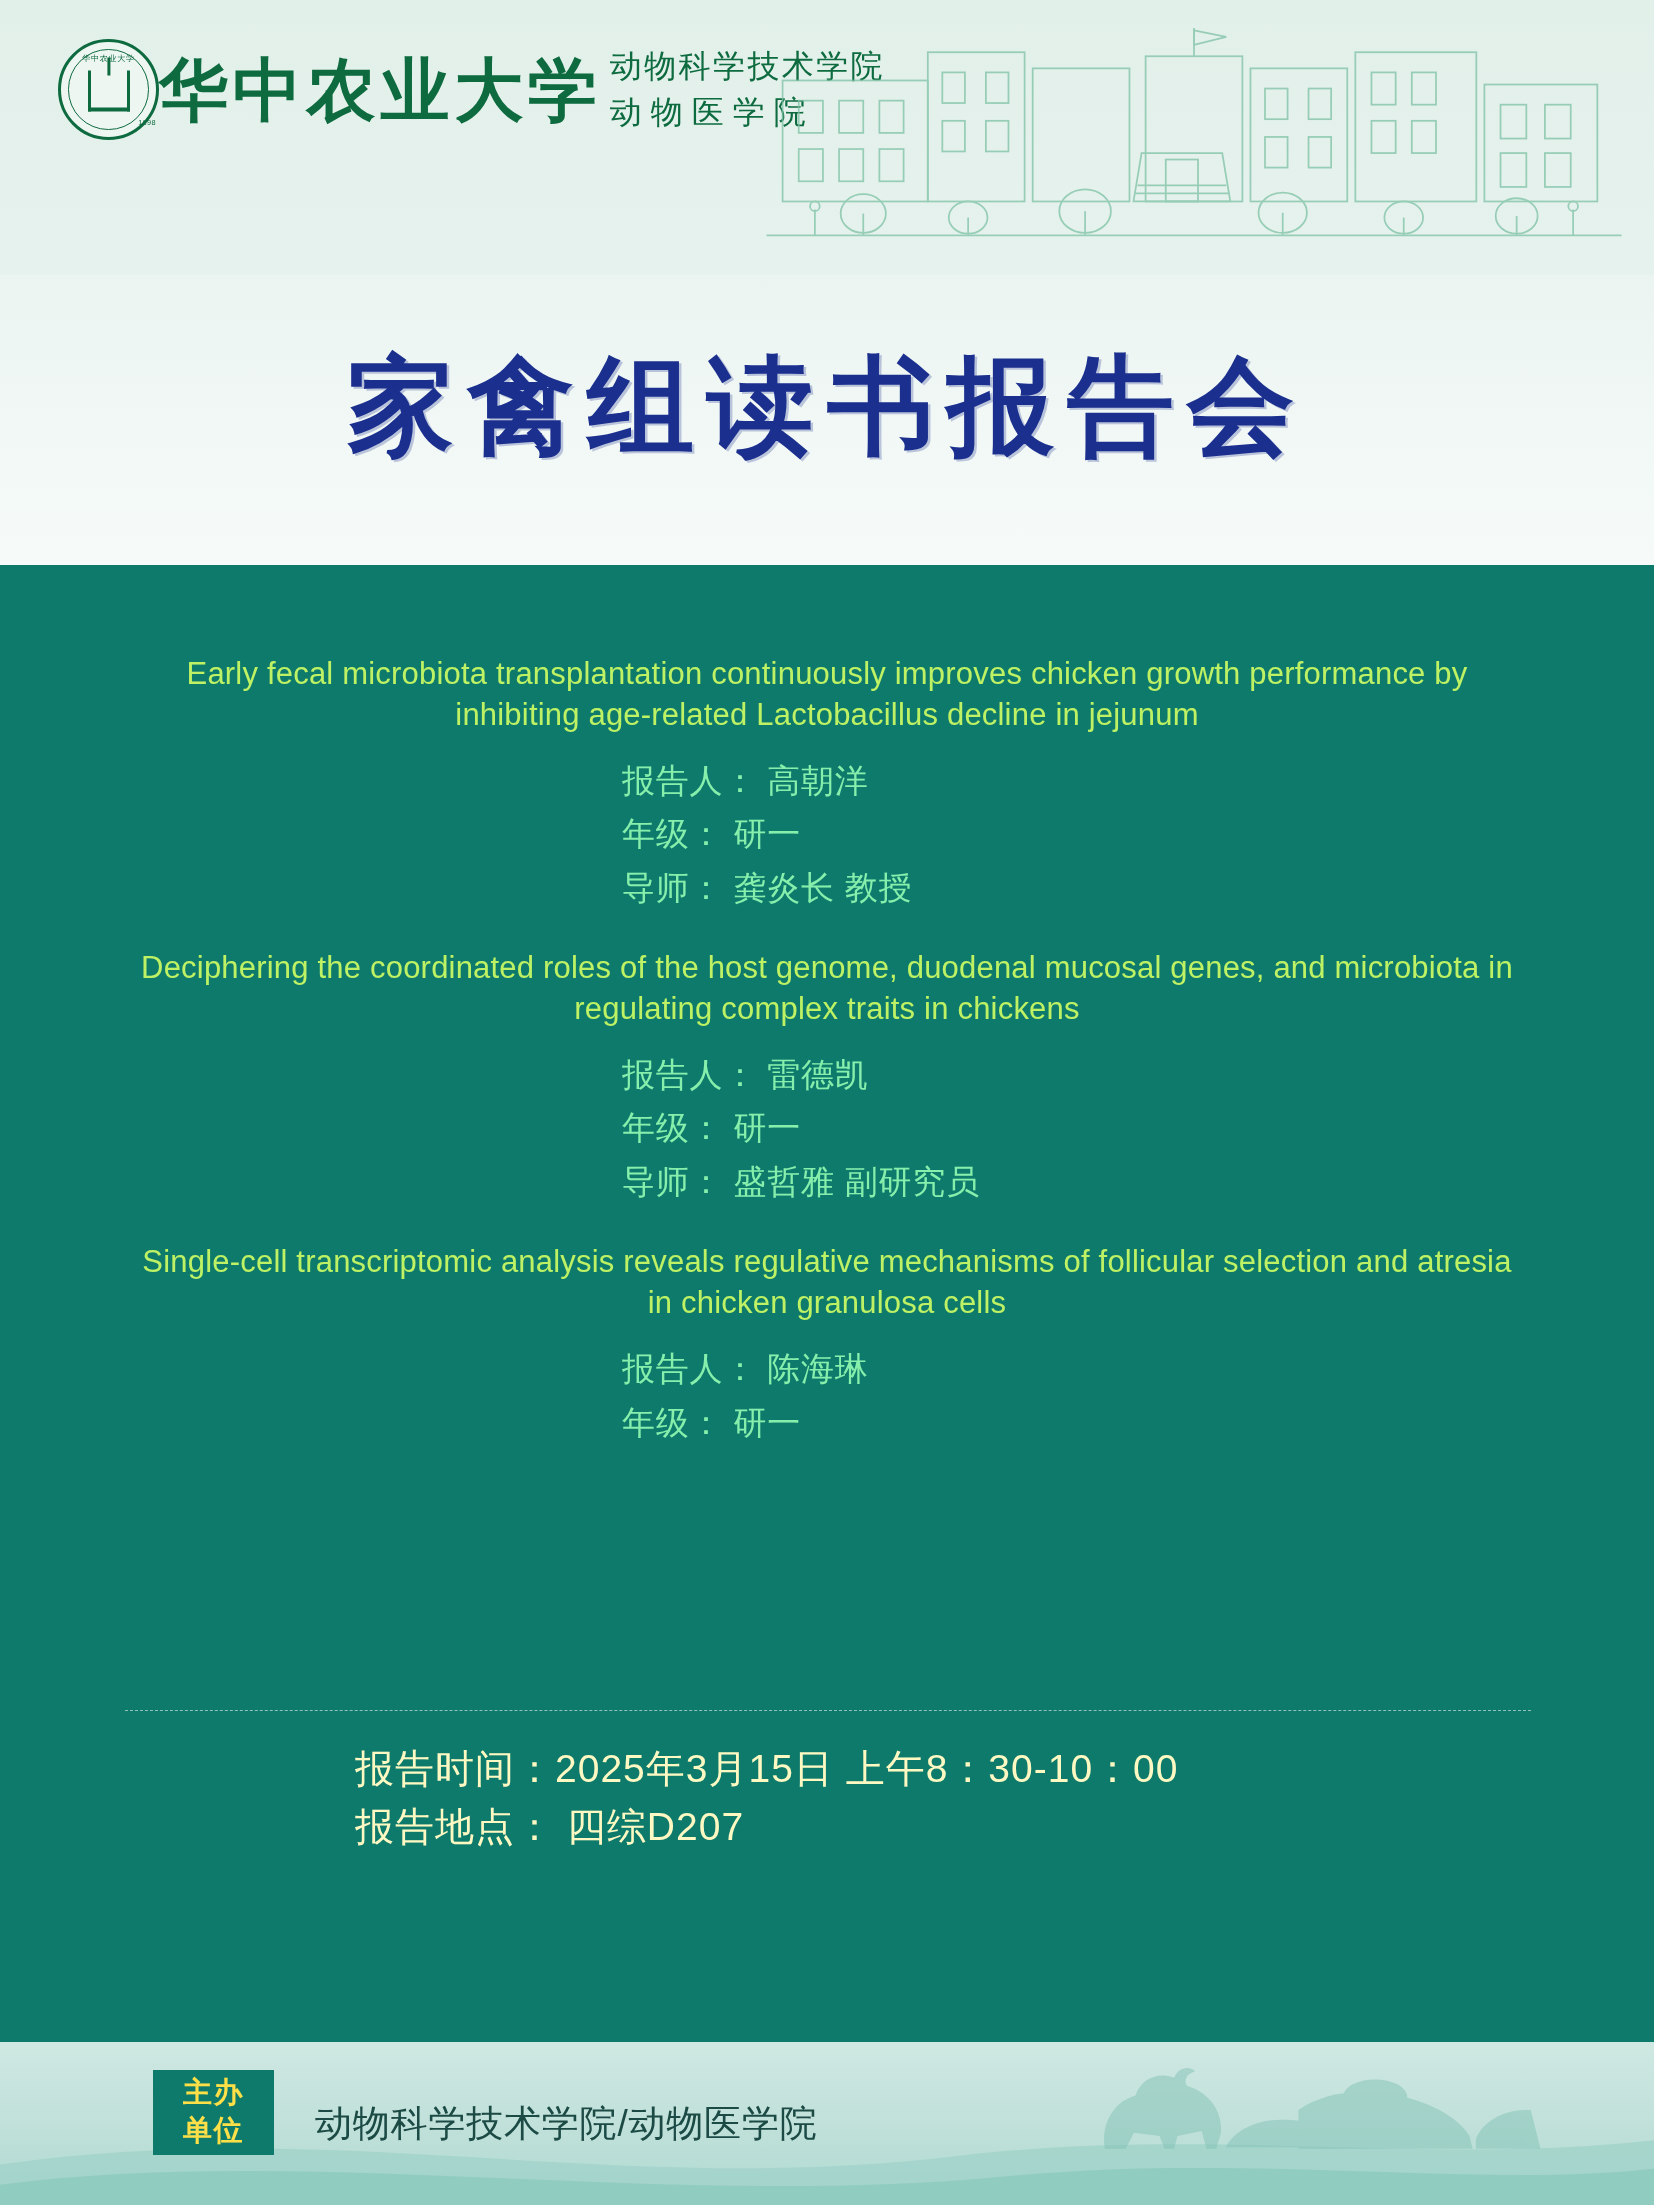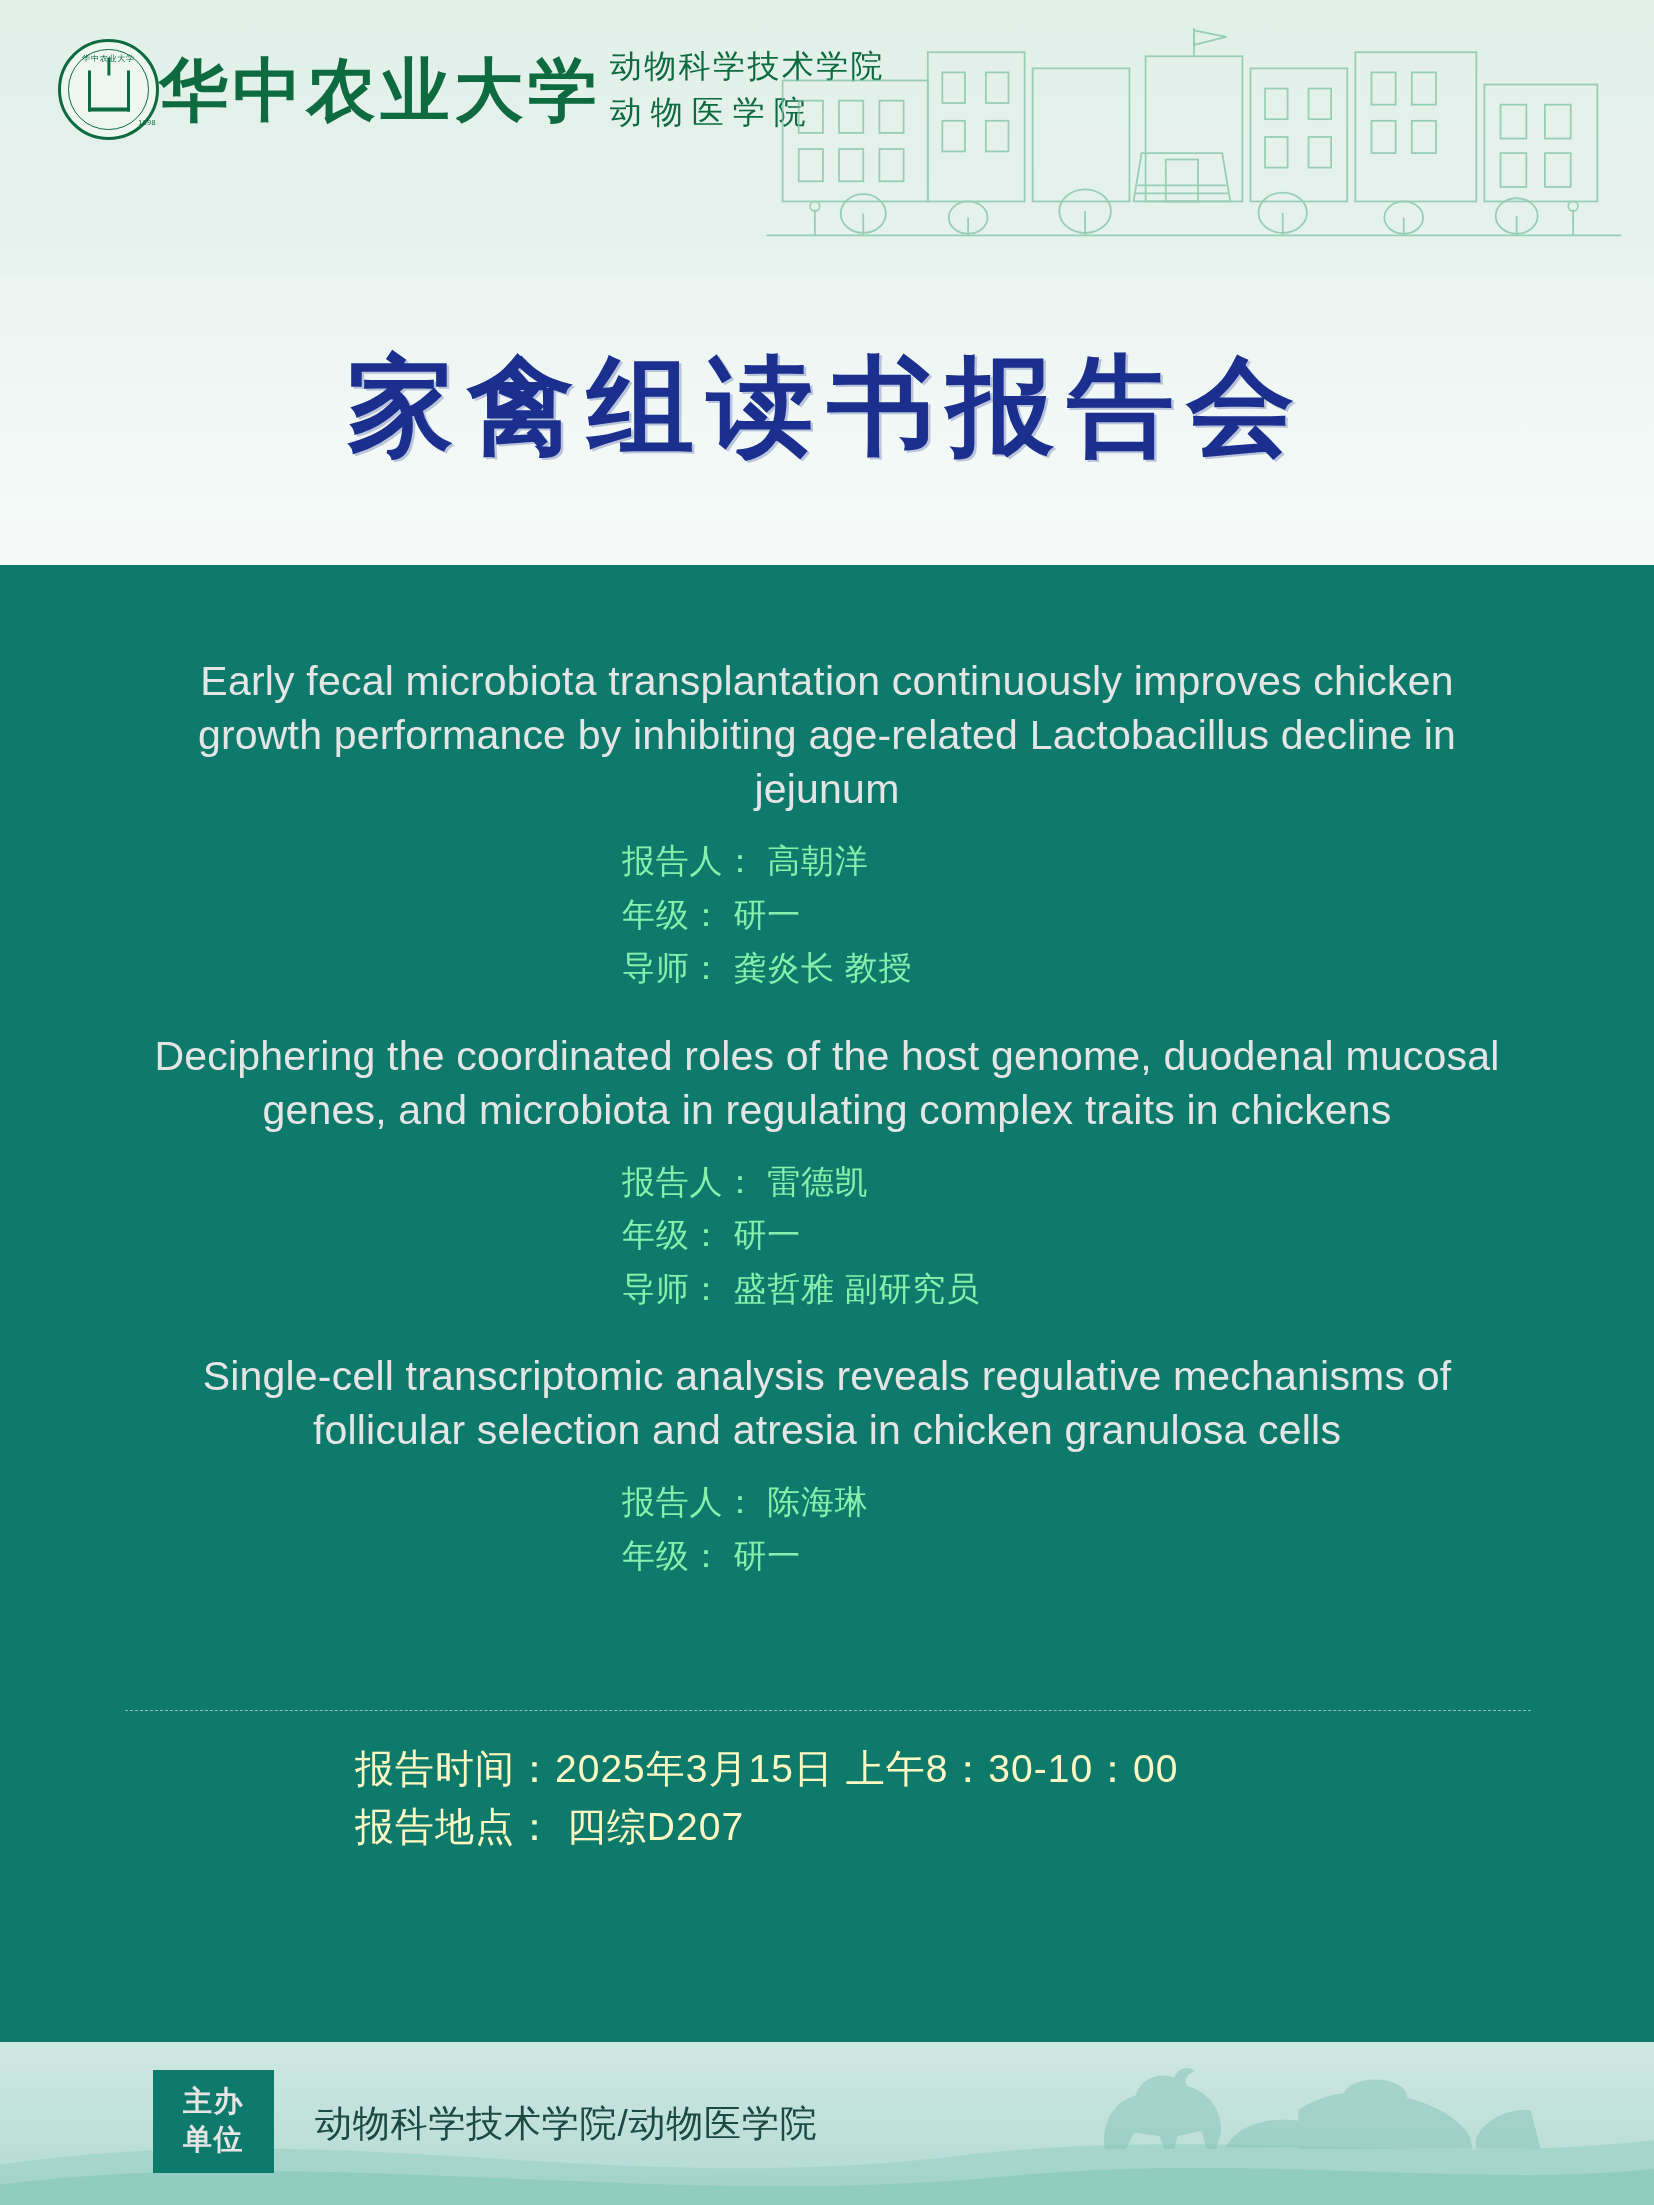--- a/index.html
+++ b/index.html
@@ -170,24 +170,24 @@
     top: 89px;
     width: 1654px;
   }
 
   .talk {
     margin-bottom: 34px;
   }
 
   .talk-title {
     text-align: center;
-    font-size: 41px;
+    font-size: 31px;
     line-height: 1.32;
     font-weight: 400;
-    color: #e5e5e5;
+    color: #bef264;
     padding: 0 137px;
     letter-spacing: 0.2px;
   }
 
   .talk-meta {
     margin-top: 18px;
     padding-left: 622px;
   }
   .talk-meta .meta-line {
     font-size: 33px;
@@ -239,23 +239,23 @@
     left: 0;
     bottom: 0;
     width: 1654px;
     height: 97px;
   }
   .organizer-badge {
     position: absolute;
     left: 153px;
     top: 27.5px;
     width: 121px;
-    height: 103px;
+    height: 85px;
     background: #0d7a6b;
-    color: #e5e5e5;
+    color: #fde047;
     display: flex;
     flex-direction: column;
     align-items: center;
     justify-content: center;
     font-size: 29px;
     line-height: 1.3;
     letter-spacing: 1.6px;
     font-weight: bold;
   }
   .organizer-text {

